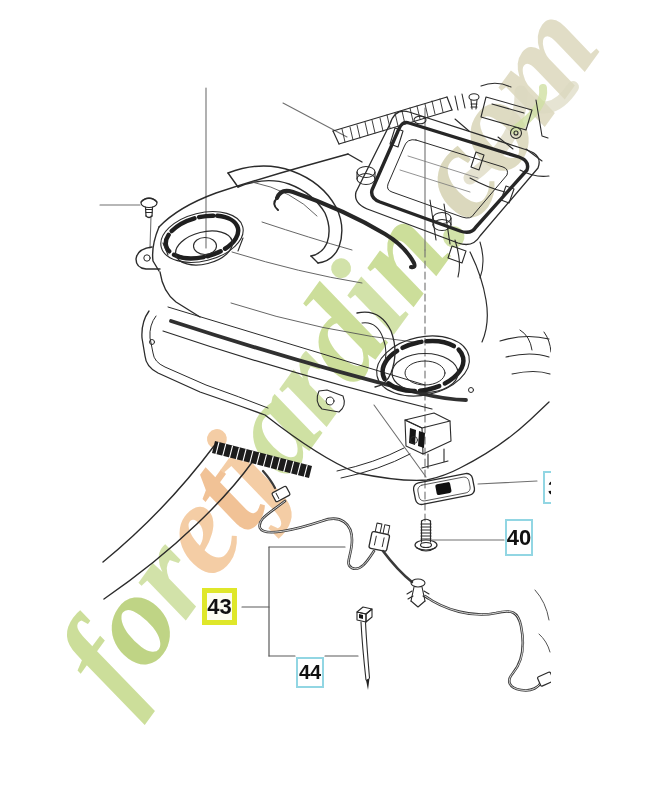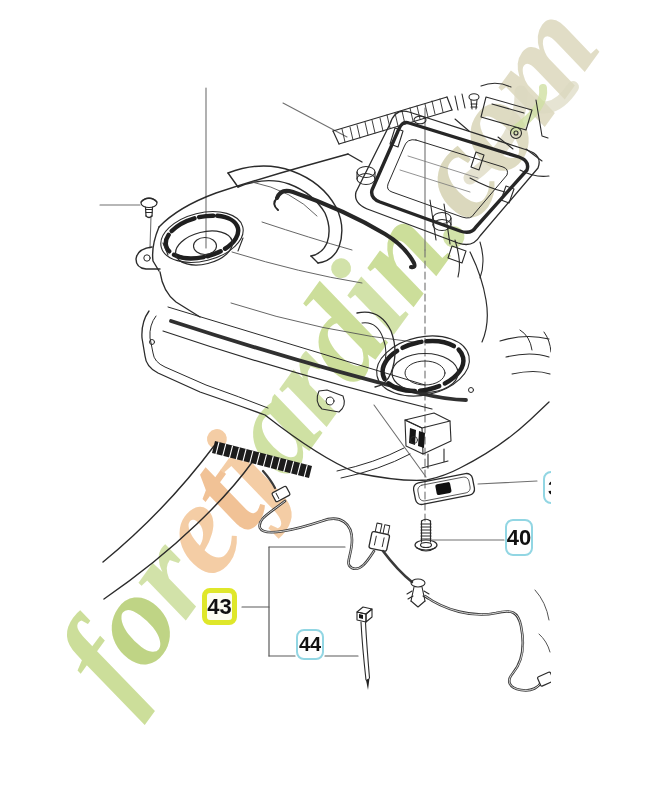--- a/index.html
+++ b/index.html
@@ -16,30 +16,30 @@
     font-style:italic;font-weight:bold;
     font-size:132px;letter-spacing:-2px;line-height:1.15;
     opacity:.92;user-select:none;pointer-events:none;
   }
   
   .canvas{position:absolute;left:0;top:0;}
   
   .num-box{
     position:absolute;box-sizing:border-box;background:#ffffff;
     display:flex;align-items:center;justify-content:center;
-    font-weight:bold;color:#111;border-radius:8px;
+    font-weight:bold;color:#111;
   }
   .box-43{
     left:202px;top:588px;width:35px;height:37px;
     border:5px solid #dfe72a;background:#fdfdf2;
     font-size:22px;
   }
   .box-cyan{border:2px solid #92d6e3;}
   .box-40{left:505px;top:519px;width:28px;height:37px;font-size:22px;}
-  .box-44{left:296px;top:629px;width:28px;height:31px;font-size:20px;}
+  .box-44{left:296px;top:657px;width:28px;height:31px;font-size:20px;}
   .clip-3{
     position:absolute;left:543px;top:471px;width:8px;height:36px;
     overflow:hidden;
   }
   .clip-3 .num-box{
     position:absolute;left:0;top:0;width:26px;height:33px;
     justify-content:flex-start;padding-left:3px;font-size:21px;
   }
 </style>
 </head>

